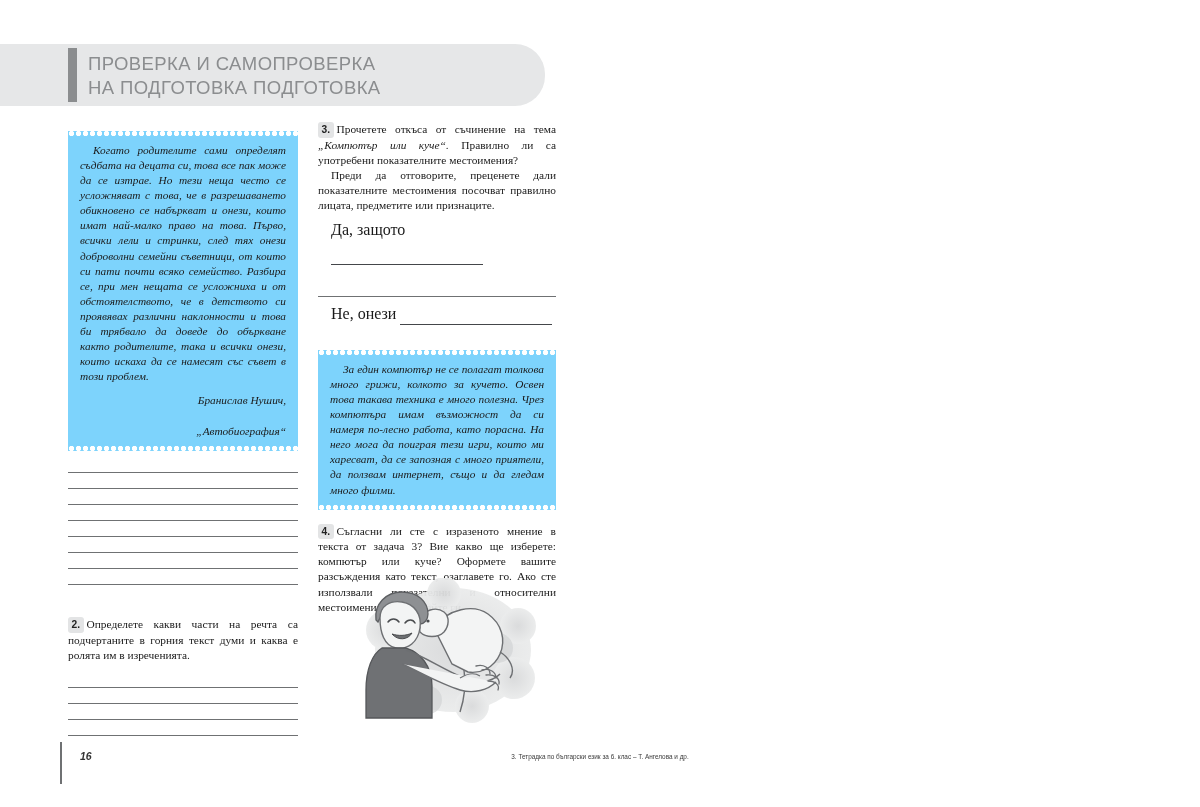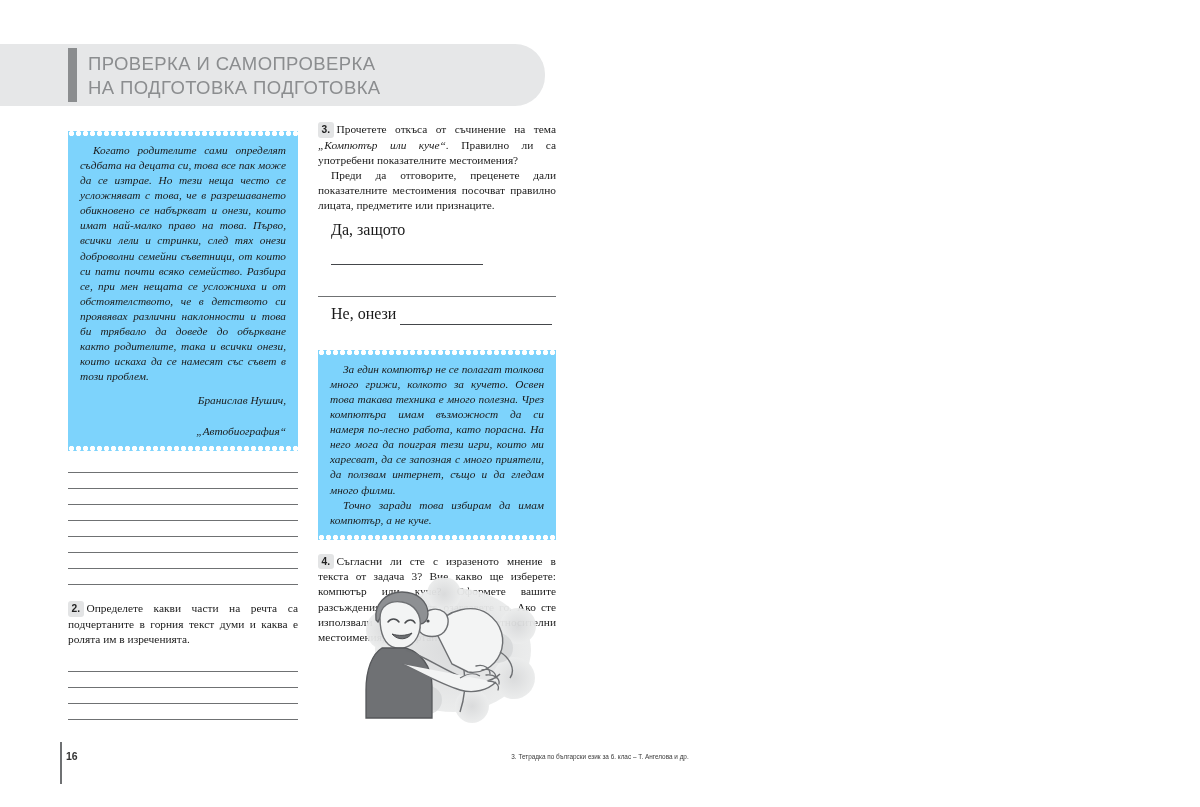--- a/index.html
+++ b/index.html
@@ -78,21 +78,21 @@
 
   
   .illus{position:absolute;left:348px;top:578px;width:210px;height:148px;}
 
   
   .footer-rule-l{position:absolute;left:60px;top:742px;width:2px;height:42px;background:#6f7173;}
   .pgno{
     position:absolute;top:750px;font-family:"Liberation Sans", sans-serif;
     font-size:10.5px;font-weight:700;color:#333;
   }
-  .pgno-l{left:66px;}
+  .pgno-l{left:80px;font-style:italic;}
   .footer-credit{
     position:absolute;left:0;right:0;top:753px;text-align:center;
     font-family:"Liberation Sans", sans-serif;font-size:6.4px;color:#3a3a3a;
   }
 </style>
 </head>
 <body>
 
 <div class="spread">
 
@@ -120,21 +120,21 @@
           <div class="ln"></div>
           <div class="ln"></div>
           <div class="ln"></div>
           <div class="ln"></div>
           <div class="ln"></div>
           <div class="ln"></div>
           <div class="ln"></div>
         </div>
       </div>
 
-      <div class="ex" style="margin-top:16px">
+      <div class="ex" style="margin-top:32px">
         <p class="body-txt">
           <span class="num">2.</span><span>Определете какви части на речта са подчертаните в горния текст думи и каква е ролята им в изреченията.</span>
         </p>
         <div class="lines" style="margin-top:9px">
           <div class="ln"></div>
           <div class="ln"></div>
           <div class="ln"></div>
           <div class="ln"></div>
         </div>
       </div>
@@ -155,21 +155,20 @@
           <span class="inline-line" style="width:152px"></span>
         </p>
         <div class="ln" style="margin-top:4px"></div>
         <p class="answer-row" style="margin-top:5px;margin-left:13px">
           <span>Не, онези</span>
           <span class="inline-line" style="width:152px"></span>
         </p>
 
         <div class="quotebox" style="margin-top:25px">
           <span class="indent">За един компютър не се полагат толкова много грижи, колкото за кучето. Освен това такава техника е много полезна. Чрез компютъра имам възможност да си намеря по-лесно работа, като порасна. На него мога да поиграя тези игри, които ми харесват, да се запозная с много приятели, да ползвам интернет, също и да гледам много филми.</span>
-          <span class="indent">Точно заради това избирам да имам компютър, а не куче.</span>
         </div>
       </div>
 
       <div class="ex" style="margin-top:14px">
         <p class="body-txt">
           <span class="num">4.</span><span>Съгласни ли сте с изразеното мнение в текста от задача 3? Вие какво ще изберете: компютър или куче? Оформете вашите разсъждения като текст, озаглавете го. Ако сте използвали показателни и относителни местоимения, подчертайте ги.</span>
         </p>
       </div>
     </div>
 

